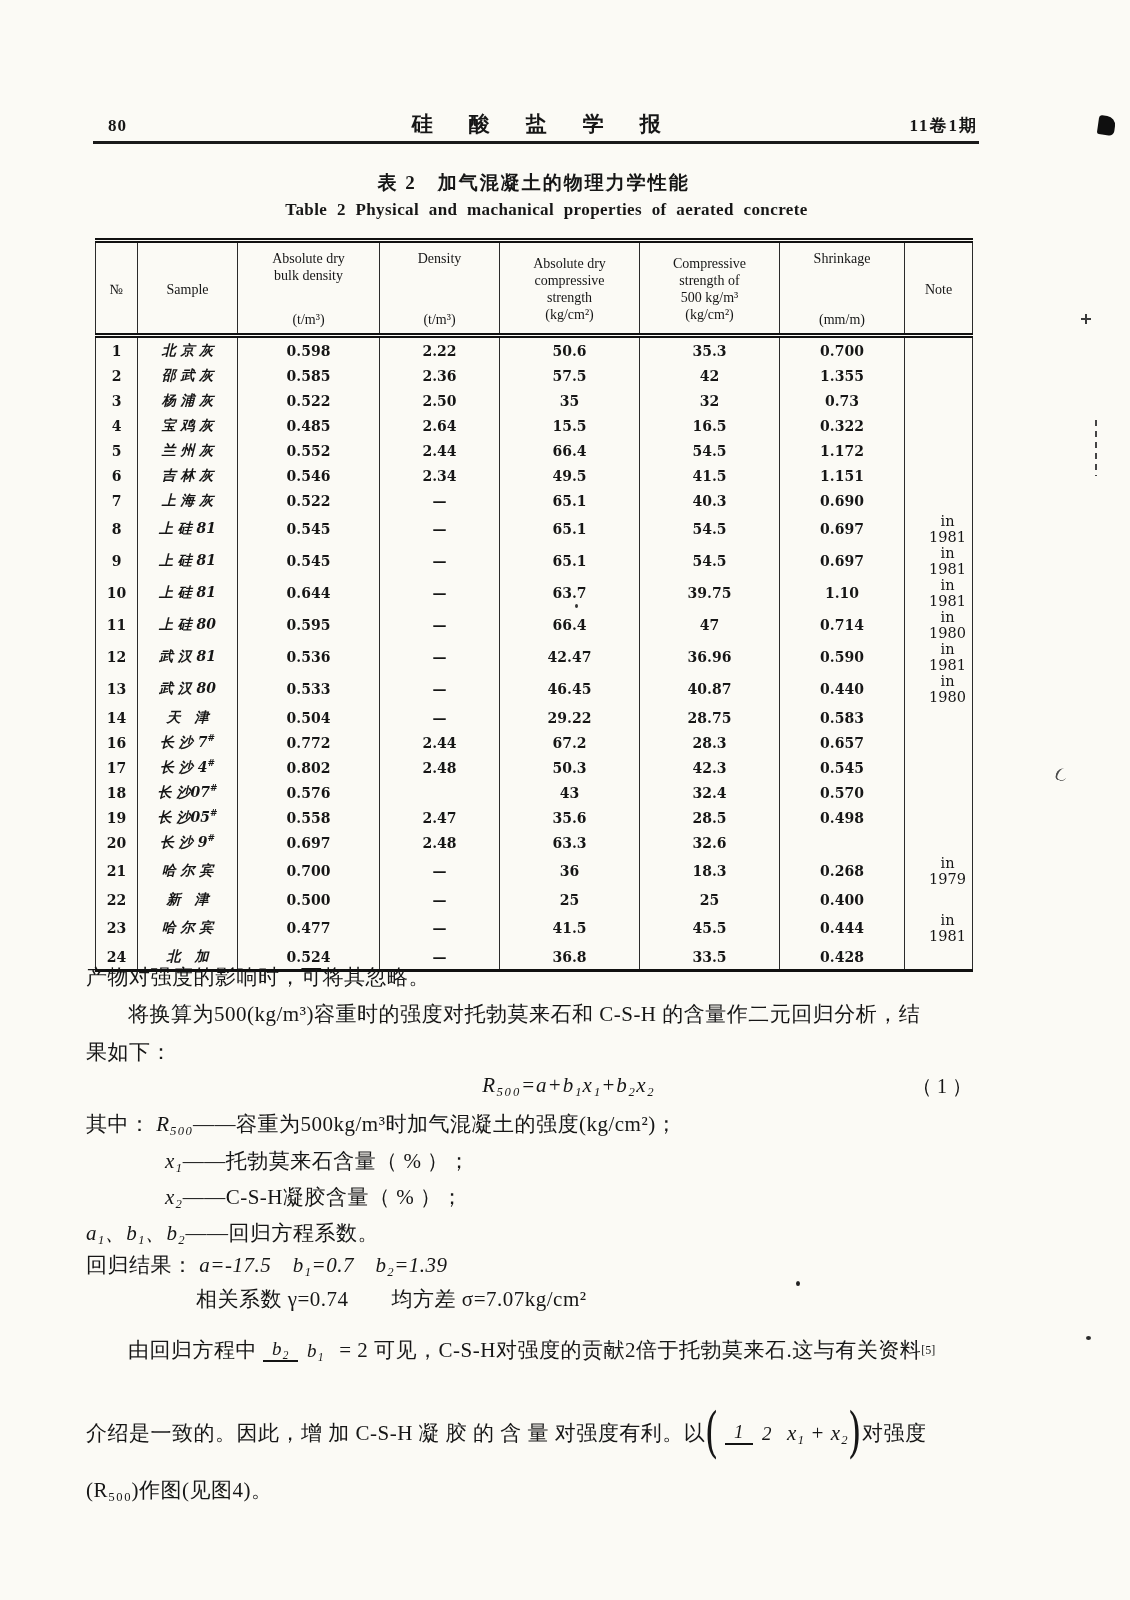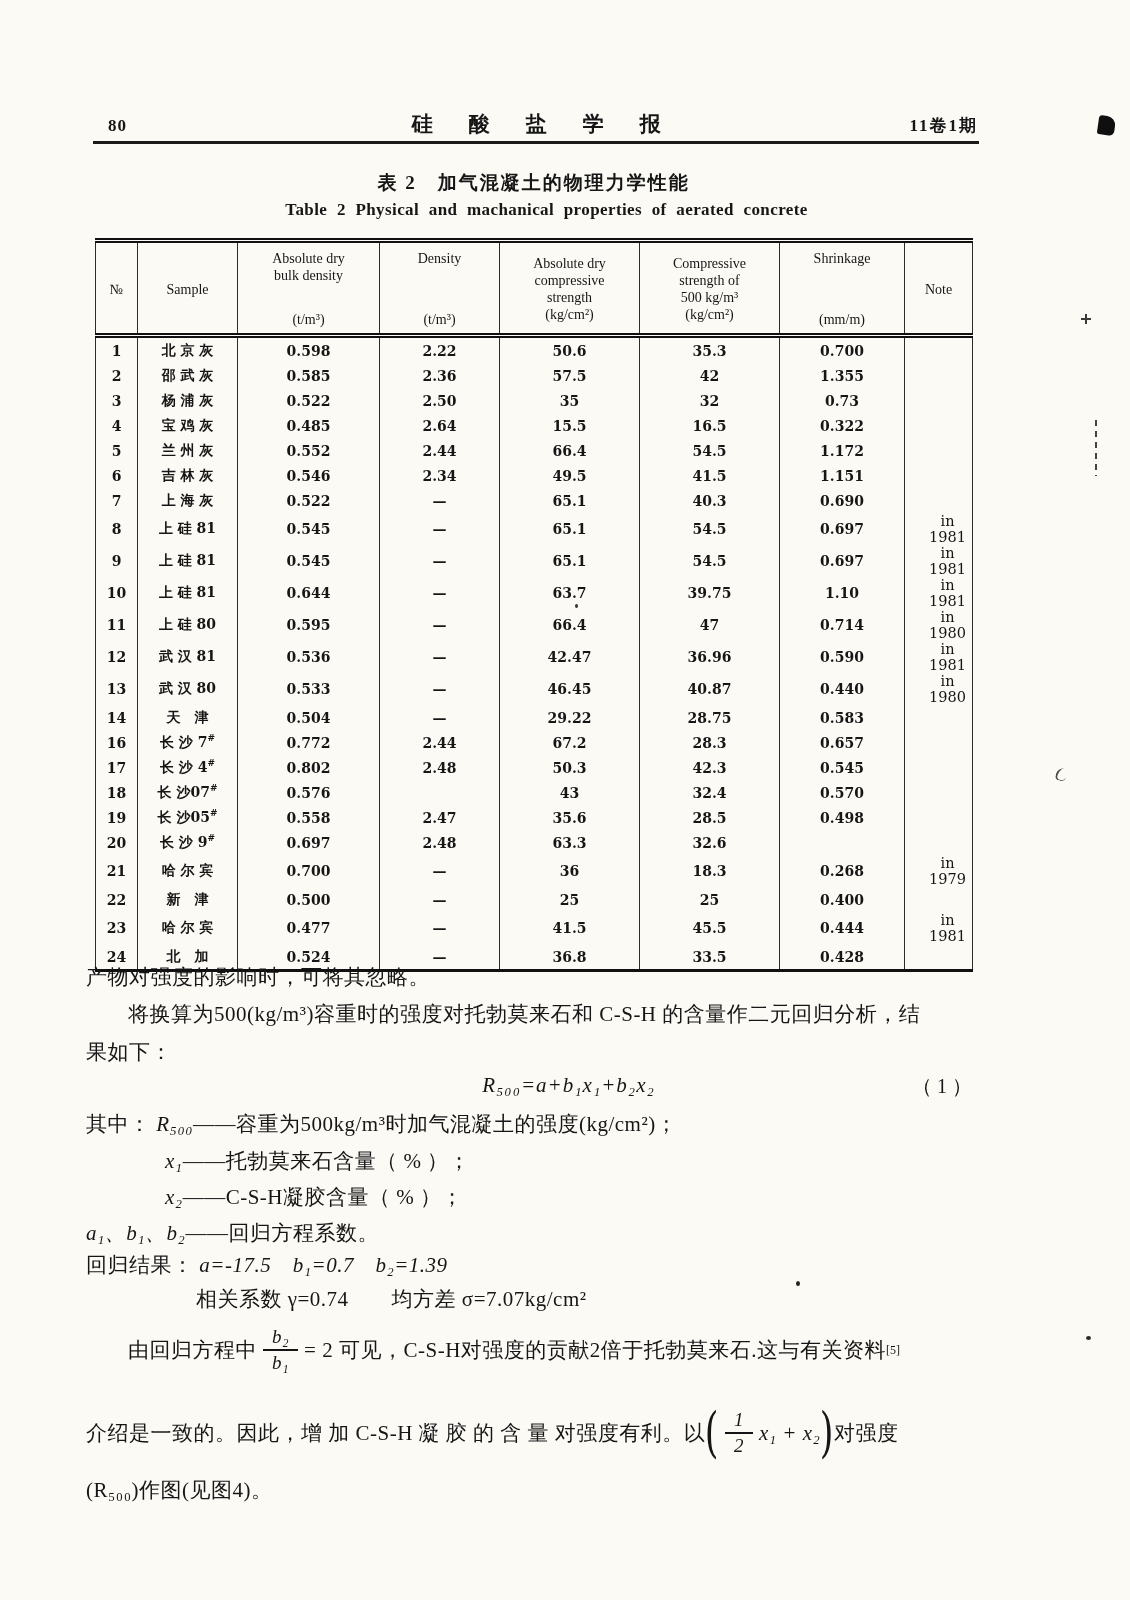--- a/index.html
+++ b/index.html
@@ -29,34 +29,34 @@
   th,td{border-left:1px solid #2b2b2b;border-right:1px solid #2b2b2b;padding:0;}
   thead th{height:90px;border-bottom:5px double #111;font-weight:normal;
            font-size:14px;line-height:17px;vertical-align:top;}
   .colhead{display:flex;flex-direction:column;justify-content:space-between;
            height:78px;padding:7px 2px 5px;}
   .colhead.center{justify-content:center;}
   .colhead .lines div{text-align:center;}
   .colhead .unit{text-align:center;}
   tbody td{height:25px;text-align:center;font-size:14px;font-weight:bold;
            font-family:"DejaVu Serif","Liberation Serif",serif;}
-  tbody td.c1{font-weight:bold;}
+  tbody td.c1{font-weight:bold;font-style:italic;}
   tbody td.c7{text-align:center;padding-left:18px;font-weight:normal;font-size:14.5px;}
   tbody td sup.hash{font-size:9px;font-weight:bold;}
 
   
   .line{position:absolute;font-size:21px;letter-spacing:.5px;white-space:nowrap;}
   .eqrow{position:absolute;top:1073px;left:95px;width:877px;}
   .eq{display:block;text-align:center;font-style:italic;font-size:21px;letter-spacing:1px;
       padding-left:70px;}
   .eqno{position:absolute;right:0;top:0;font-style:normal;font-size:20px;}
   i.var{font-style:italic;}
   .flexline{position:absolute;display:flex;align-items:center;font-size:21px;
             letter-spacing:.5px;white-space:nowrap;}
-  .frac{display:inline-flex;flex-direction:column;align-items:center;margin:0 6px;
+  .frac{display:inline-flex;align-items:center;margin:0 6px;
         font-style:italic;font-size:19px;line-height:1.15;}
   .frac .num{border-bottom:2px solid #141414;padding:0 9px 1px;}
   .frac .den{padding:1px 9px 0;}
   .bigparen{font-size:54px;font-weight:300;line-height:.9;transform:scaleX(.65);
             margin:0 -4px;font-family:"DejaVu Serif",serif;}
   sup.ref{font-size:12px;vertical-align:super;letter-spacing:0;}
 
   
   .art{position:absolute;}
   .blob{left:1098px;top:116px;width:17px;height:19px;background:#0f0f0f;

